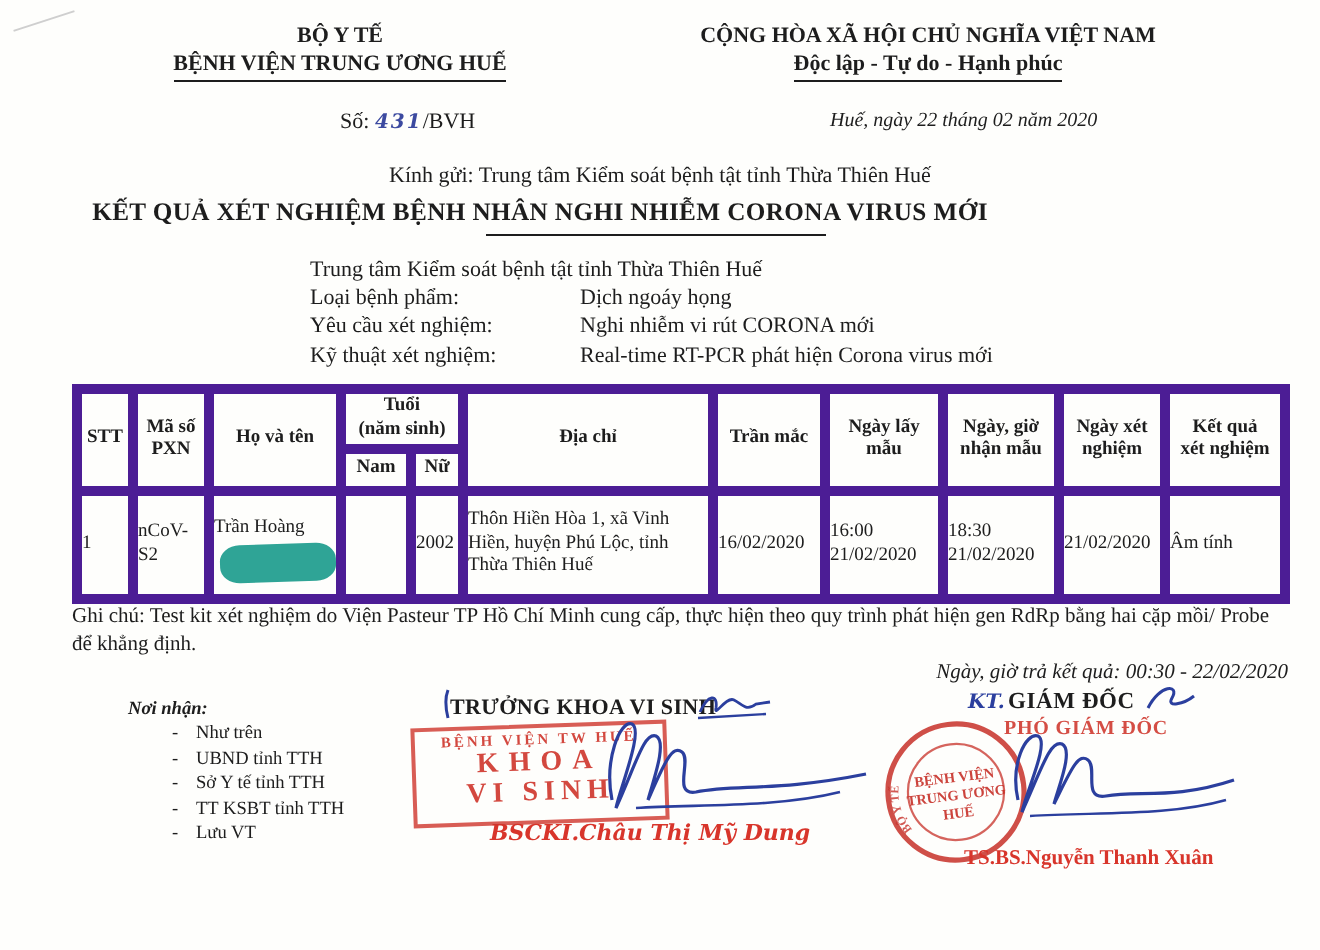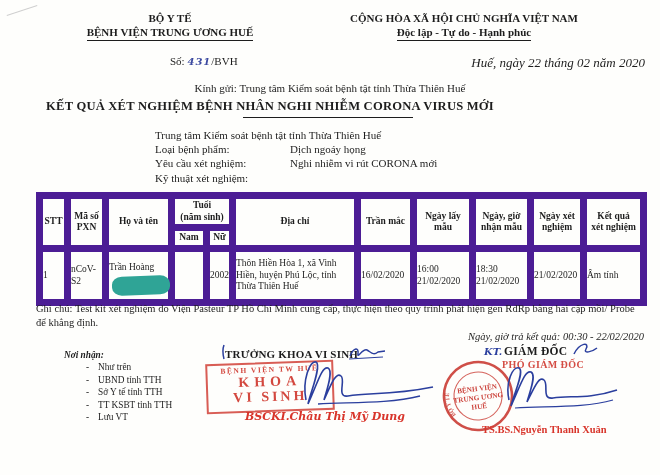--- a/index.html
+++ b/index.html
@@ -13,34 +13,34 @@
   }
   .abs { position:absolute; }
 
   
   .hdr-left { left:70px; top:12px; width:200px; font-size:11px; font-weight:bold; text-align:center; line-height:13.5px; }
   .hdr-left .ul { display:inline-block; border-bottom:1.3px solid #1d1d1d; padding-bottom:1px; }
   .hdr-right { left:318px; top:12px; width:292px; font-size:11px; font-weight:bold; text-align:center; line-height:13.5px; }
   .hdr-right .ul { display:inline-block; border-bottom:1.3px solid #1d1d1d; padding-bottom:1px; }
   .so-line { left:150px; top:55px; font-size:11px;margin-left:20px; }
   .hand-num { font-family:"DejaVu Serif", serif; font-style:italic; font-weight:bold; color:#3c4aa0; font-size:10px; letter-spacing:1px; }
-  .date-line { left:415px; top:55px; width:230px; text-align:right; font-style:italic; font-size:13px; }
+  .date-line { left:415px; top:55px; width:230px; font-style:italic; font-size:10px; }
 
   .recipient { left:0; top:82px; width:660px; text-align:center; font-size:11px; }
   .doc-title { left:0; top:99px; width:540px; text-align:center; font-size:12.6px; font-weight:bold; letter-spacing:.2px; }
   .title-underline { left:243px; top:117px; width:170px; border-top:1.4px solid #1d1d1d; height:0; }
 
   
   .info-block { left:155px; top:128px; width:480px; font-size:11px; line-height:14.2px; }
   .info-row { display:flex; }
   .info-row .lbl { width:135px; flex:0 0 135px; }
 
   
   table.results { position:absolute; left:36px; top:192px; width:604px; border-collapse:collapse; table-layout:fixed; font-size:9.5px; }
-  table.results th, table.results td { border:7px solid #4c1d95; vertical-align:middle; padding:1px 0; line-height:11.5px; }
+  table.results th, table.results td { border:5px solid #4c1d95; vertical-align:middle; padding:1px 0; line-height:11.5px; }
   table.results th { font-weight:bold; }
   tr.h1 { height:30px; } tr.h2 { height:21px; } tr.data { height:54px; }
   td.addr { text-align:left; padding-left:5px; line-height:12px; }
   .two-line span { display:block; }
   .name-cell { position:relative; }
   .name-cell .nm { position:relative; z-index:1; display:block; margin-top:-14px; }
   .redaction { position:absolute; left:3px; top:24px; width:58px; height:19px; background:#2fa496; border-radius:10px / 8px; transform:rotate(-2deg); z-index:2; }
 
   
   .note { left:36px; top:302px; width:608px; font-size:10.5px; line-height:14px; }
@@ -104,20 +104,21 @@
   <div class="info-row">
       <span class="lbl">Loại bệnh phẩm:</span>
       <span>Dịch ngoáy họng</span>
     </div>
   <div class="info-row">
       <span class="lbl">Yêu cầu xét nghiệm:</span>
       <span>Nghi nhiễm vi rút CORONA mới</span>
     </div>
   <div class="info-row">
       <span class="lbl">Kỹ thuật xét nghiệm:</span>
+      <span>Real-time RT-PCR phát hiện Corona virus mới</span>
     </div>
 </div>
 
 <table class="results">
   <colgroup>
     <col style="width:28px">
       <col style="width:38px">
       <col style="width:66px">
       <col style="width:35px">
       <col style="width:26px">

